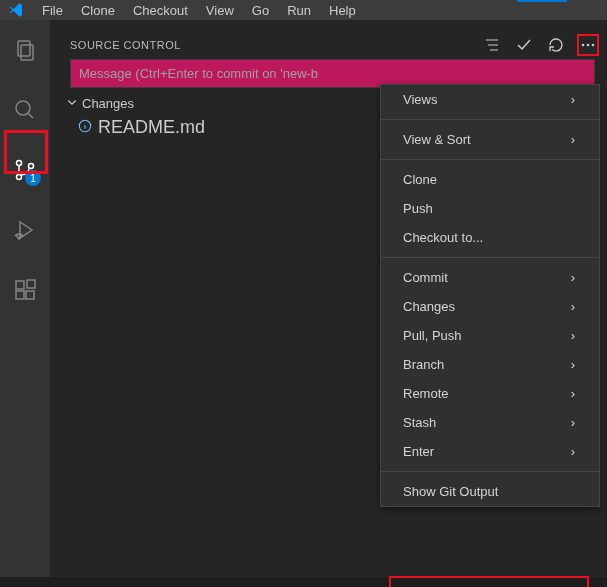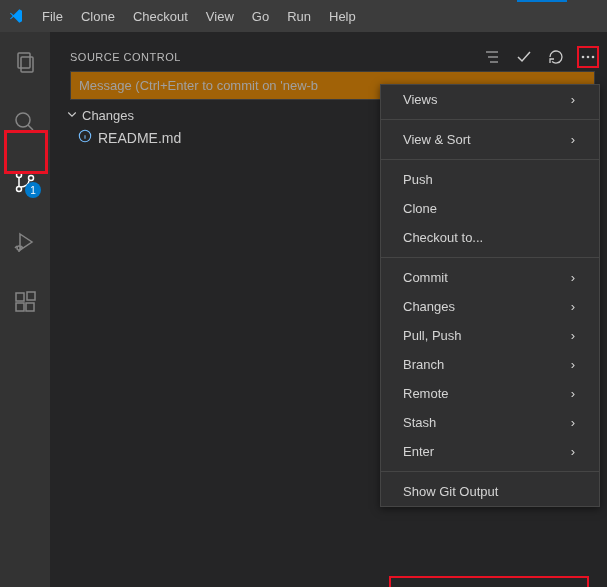--- a/index.html
+++ b/index.html
@@ -1,45 +1,45 @@
 <!DOCTYPE html>
 <html><head>
 <meta charset="utf-8">
 <style>
   * { box-sizing: border-box; margin: 0; padding: 0; font-family: "Segoe UI", -apple-system, sans-serif; }
   body { width: 607px; height: 587px; background: #1e1e1e; color: #cccccc; overflow: hidden; position: relative; }
 
-  .title-bar { height: 32px; background: #3c3c3c; display: flex; align-items: center; padding-left: 8px; font-size: 13px; color: #cccccc; }
+  .title-bar { height: 20px; background: #3c3c3c; display: flex; align-items: center; padding-left: 8px; font-size: 13px; color: #cccccc; }
   .vscode-logo { width: 16px; height: 16px; margin-right: 10px; }
   .menu-bar { display: flex; gap: 2px; }
   .menu-item { padding: 4px 8px; cursor: pointer; }
 
   .main-area { display: flex; height: calc(100% - 30px); }
 
   .activity-bar { width: 50px; background: #333333; display: flex; flex-direction: column; align-items: center; padding-top: 10px; gap: 20px; }
   .activity-item { width: 48px; height: 40px; display: flex; align-items: center; justify-content: center; cursor: pointer; color: #858585; position: relative; }
   .activity-item.active { color: #ffffff; }
   .activity-item svg { width: 24px; height: 24px; }
   .badge { position: absolute; bottom: 4px; right: 8px; background: #007acc; color: #fff; border-radius: 50%; width: 16px; height: 16px; font-size: 10px; display: flex; align-items: center; justify-content: center; }
   .red-box-activity { position: absolute; border: 3px solid #e81123; width: 44px; height: 44px; top: 130px; left: 4px; pointer-events: none; }
 
   .sidebar { flex: 1; background: #252526; display: flex; flex-direction: column; }
   .sidebar-header { height: 35px; display: flex; align-items: center; justify-content: space-between; padding: 15px 8px 0 20px; font-size: 11px; letter-spacing: 0.5px; color: #bbbbbb; }
   .header-actions { display: flex; gap: 10px; align-items: center; color: #cccccc; }
   .header-actions .icon-btn { cursor: pointer; display:flex; align-items:center; justify-content:center; width:22px; height:22px; }
   .header-actions svg { width: 16px; height: 16px; }
   .red-box-ellipsis { border: 2px solid #e81123; padding: 1px; }
 
-  .commit-input { margin: 4px 12px 4px 20px; background: #a16207; border: 1px solid #3c3c3c; color: #cccccc; padding: 6px 8px; font-size: 13px; outline: none; width: calc(100% - 32px); }
+  .commit-input { margin: 4px 12px 4px 20px; background: #be185d; border: 1px solid #3c3c3c; color: #cccccc; padding: 6px 8px; font-size: 13px; outline: none; width: calc(100% - 32px); }
   .commit-input::placeholder { color: #a0a0a0; }
 
   .section-header { display: flex; align-items: center; padding: 4px 8px 4px 16px; font-size: 13px; color: #cccccc; cursor: pointer; }
   .section-header .chevron { margin-right: 4px; }
 
-  .file-row { display: flex; align-items: center; padding: 2px 8px 2px 28px; font-size: 14px; color: #cccccc; justify-content: space-between; text-align: right; }
+  .file-row { display: flex; align-items: center; padding: 2px 8px 2px 28px; font-size: 18px; color: #cccccc; justify-content: space-between; text-align: right; }
   .file-left { display: flex; align-items: center; gap: 6px; }
   .file-icon { color: #75beff; }
   .file-actions { display: flex; gap: 8px; color: #cccccc; align-items:center; }
   .file-actions svg { width:14px; height:14px; }
 
   .context-menu { position: absolute; top: 84px; left: 380px; width: 220px; background: #303031; border: 1px solid #454545; box-shadow: 0 2px 8px rgba(0,0,0,0.5); font-size: 13px; color: #d4d4d4; z-index: 10; }
   .context-item { padding: 7px 24px 7px 22px; display: flex; justify-content: space-between; align-items: center; cursor: pointer; }
   .context-item .arrow { color: #d4d4d4; }
   .separator { height: 1px; background: #454545; margin: 5px 0; }
   .red-box-menu { border: 2px solid #e81123; position: absolute; left: 8px; right: 10px; top: 491px; height: 30px; pointer-events:none; }
@@ -188,24 +188,24 @@
     <span>Views</span>
     <span class="arrow">›</span>
   </div>
   <div class="separator"></div>
   <div class="context-item">
     <span>View &amp; Sort</span>
     <span class="arrow">›</span>
   </div>
   <div class="separator"></div>
   <div class="context-item">
+      <span>Clone</span>
+    </div>
+  <div class="context-item">
       <span>Push</span>
-    </div>
-  <div class="context-item">
-      <span>Clone</span>
     </div>
   <div class="context-item">
       <span>Checkout to...</span>
     </div>
   <div class="separator"></div>
   <div class="context-item">
       <span>Commit</span>
       <span class="arrow">›</span>
     </div>
   <div class="context-item">

